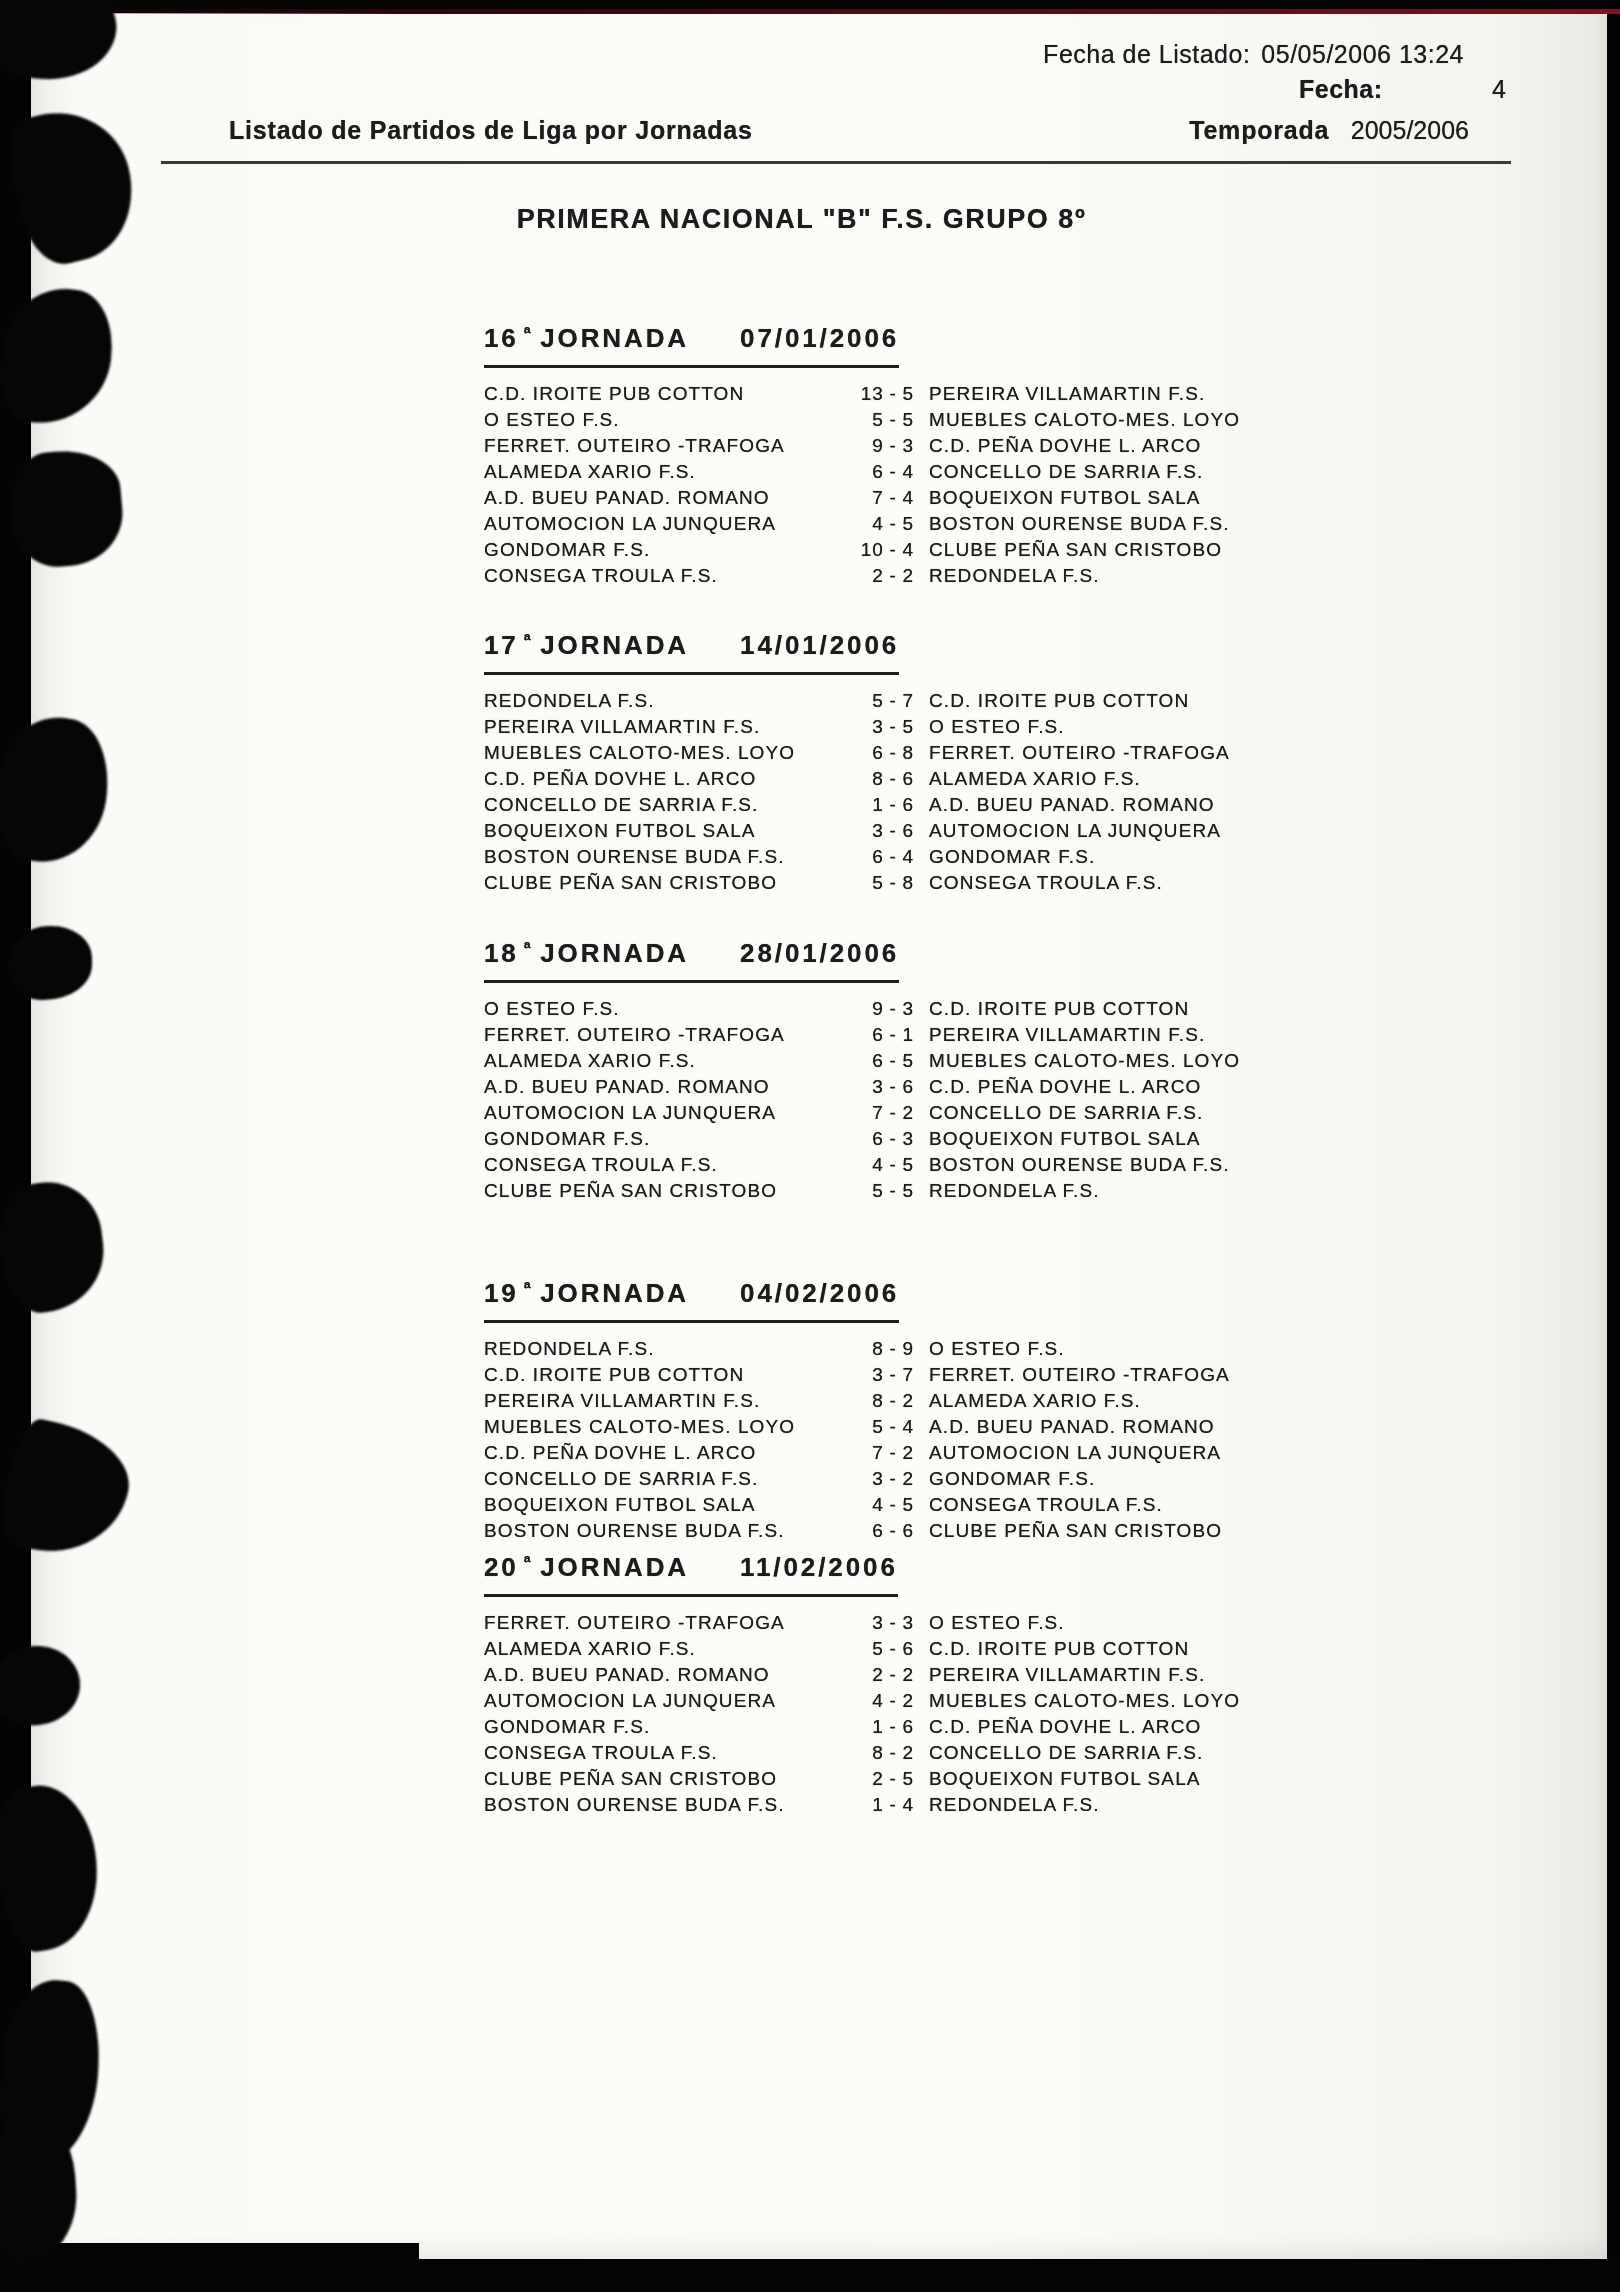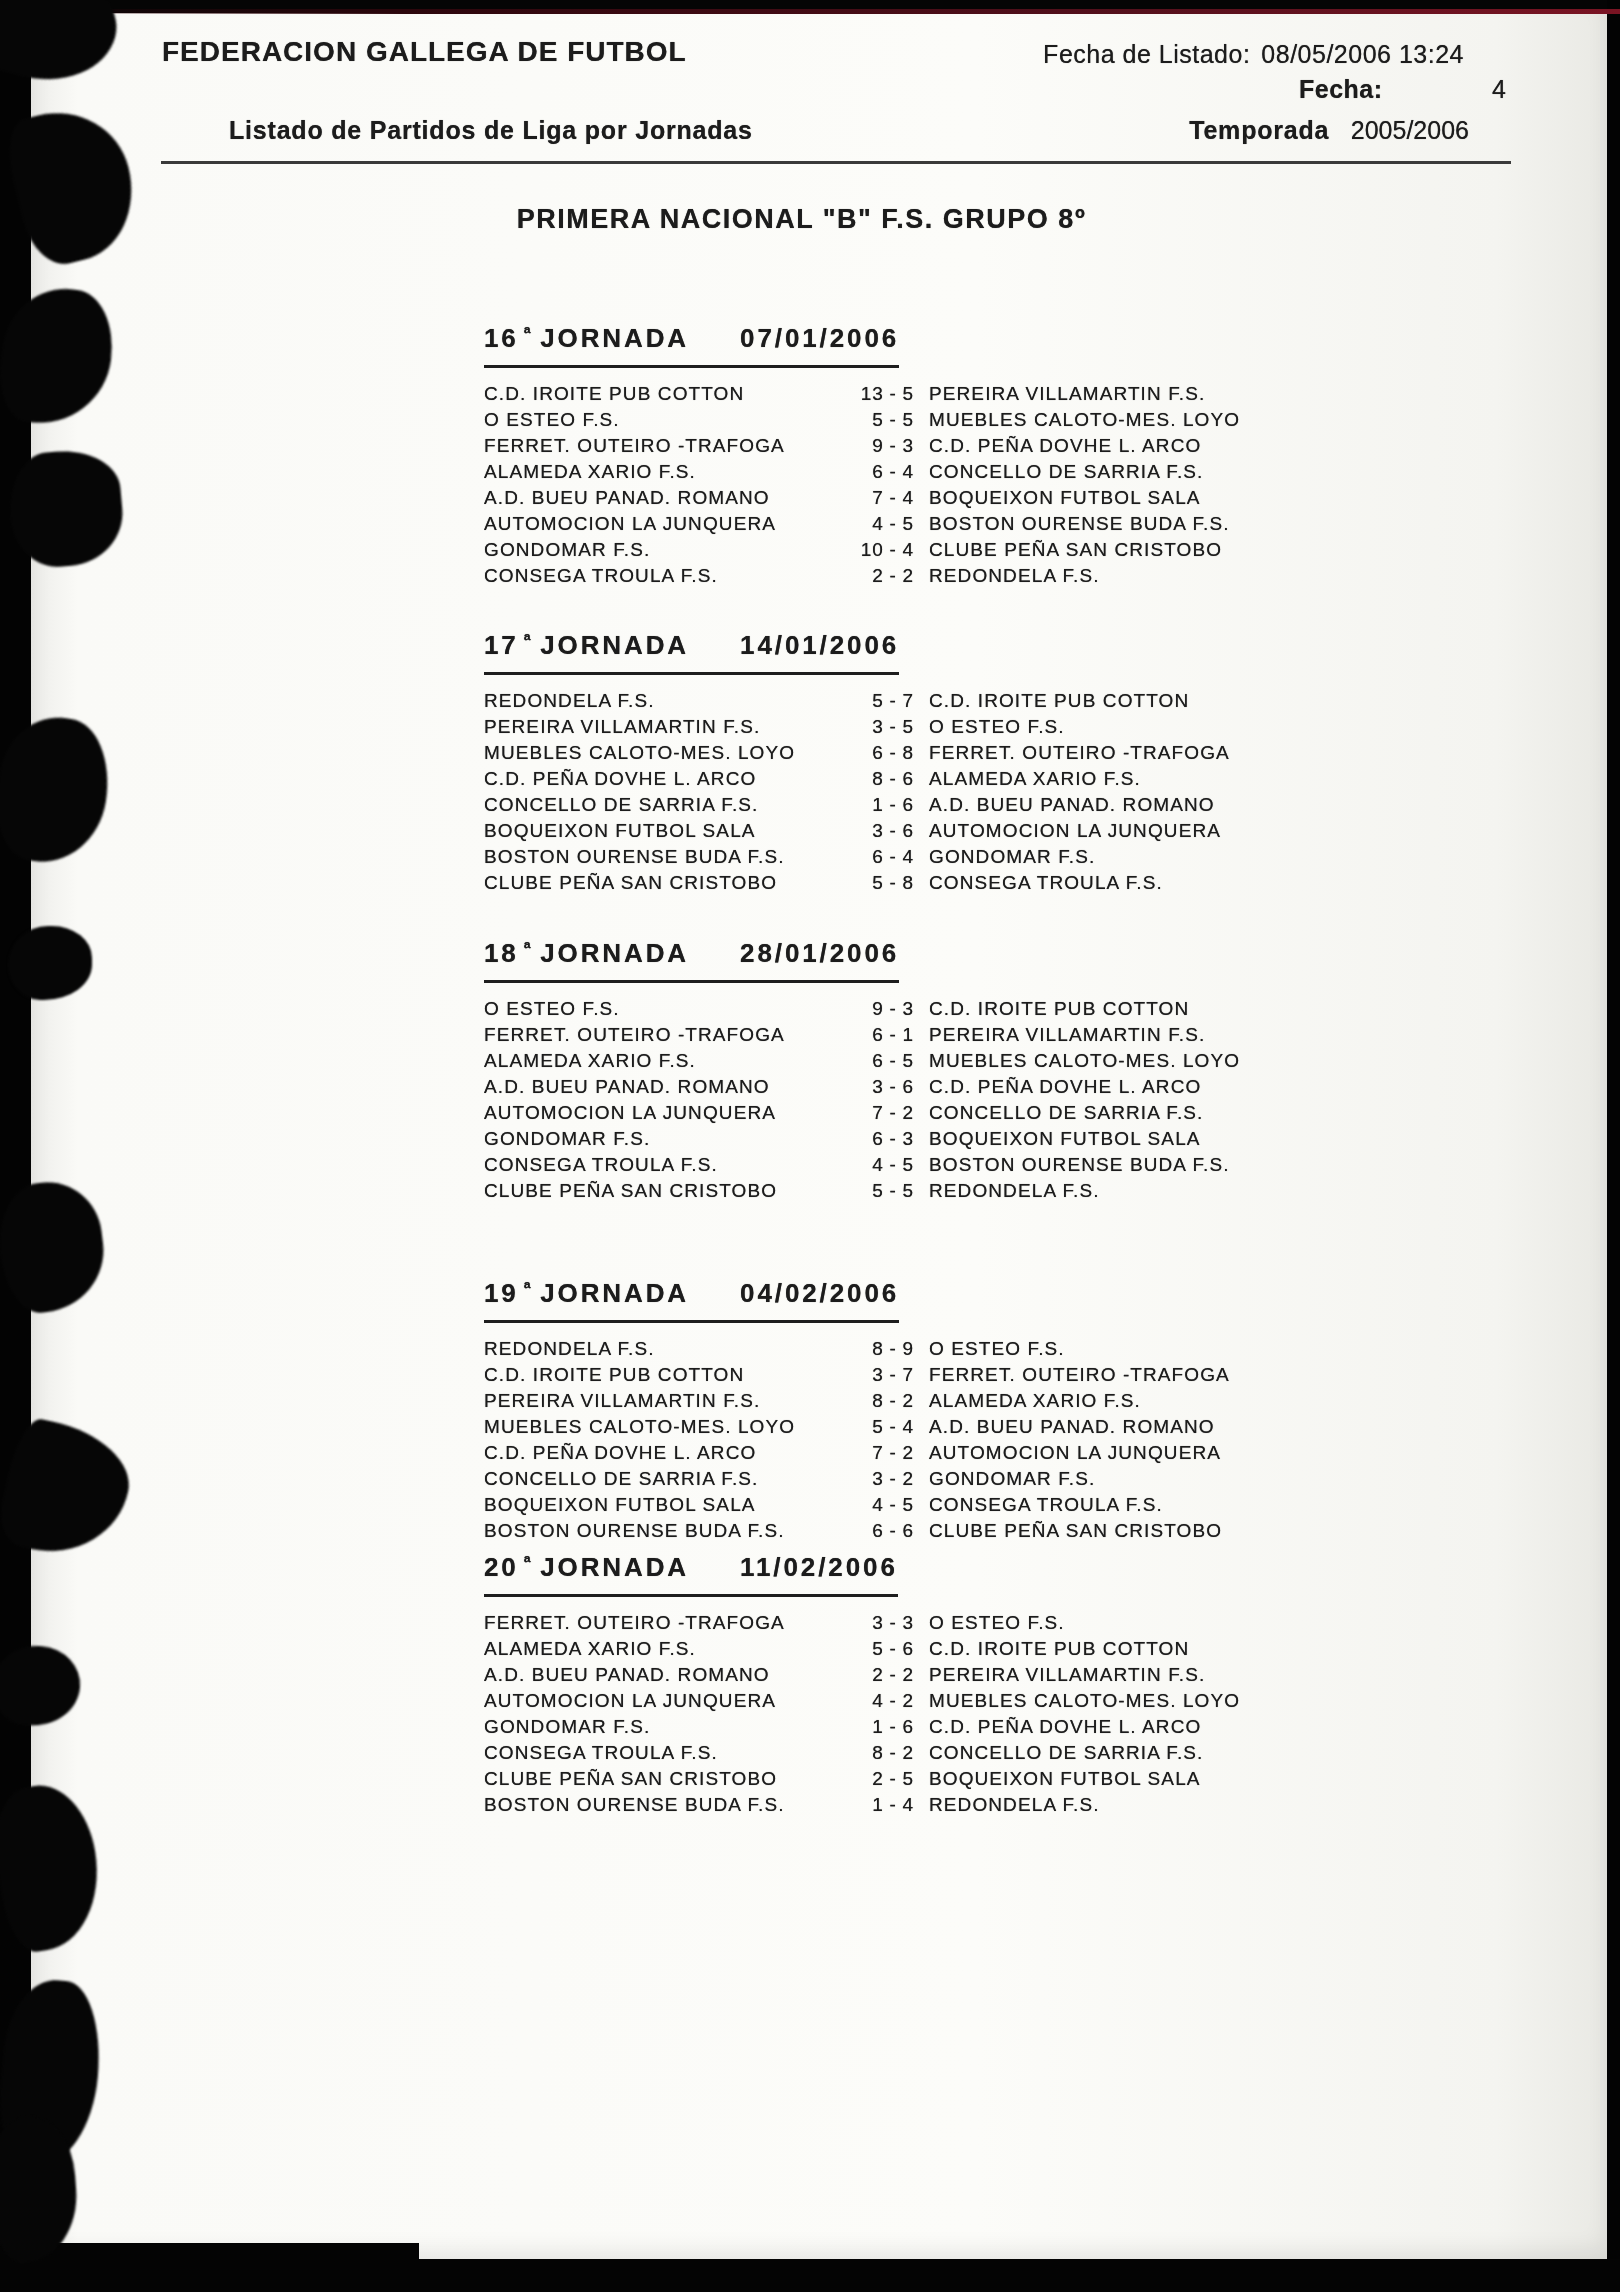--- a/index.html
+++ b/index.html
@@ -65,24 +65,23 @@
   .match .sh{width:27px;text-align:right;}
   .match .dash{width:18.5px;text-align:center;}
   .match .sa{flex:1;text-align:left;}
   .match .away{margin-left:2px;}
 </style>
 </head>
 <body>
 
 <div class="paper">
 
-  <div class="txt org-title">FEDERACION GALLEGA DE FUTBOL</div>
 
   <div class="txt fecha-line">
-    <span class="lbl">Fecha de Listado:</span><span>08/05/2006 13:24</span>
+    <span class="lbl">Fecha de Listado:</span><span>05/05/2006 13:24</span>
   </div>
 
   <div class="txt pagina-line">
     <span class="lbl">Fecha:</span>
     <span>4</span>
   </div>
 
   <div class="txt listado">Listado de Partidos de Liga por Jornadas</div>
 
   <div class="txt temporada-line">

